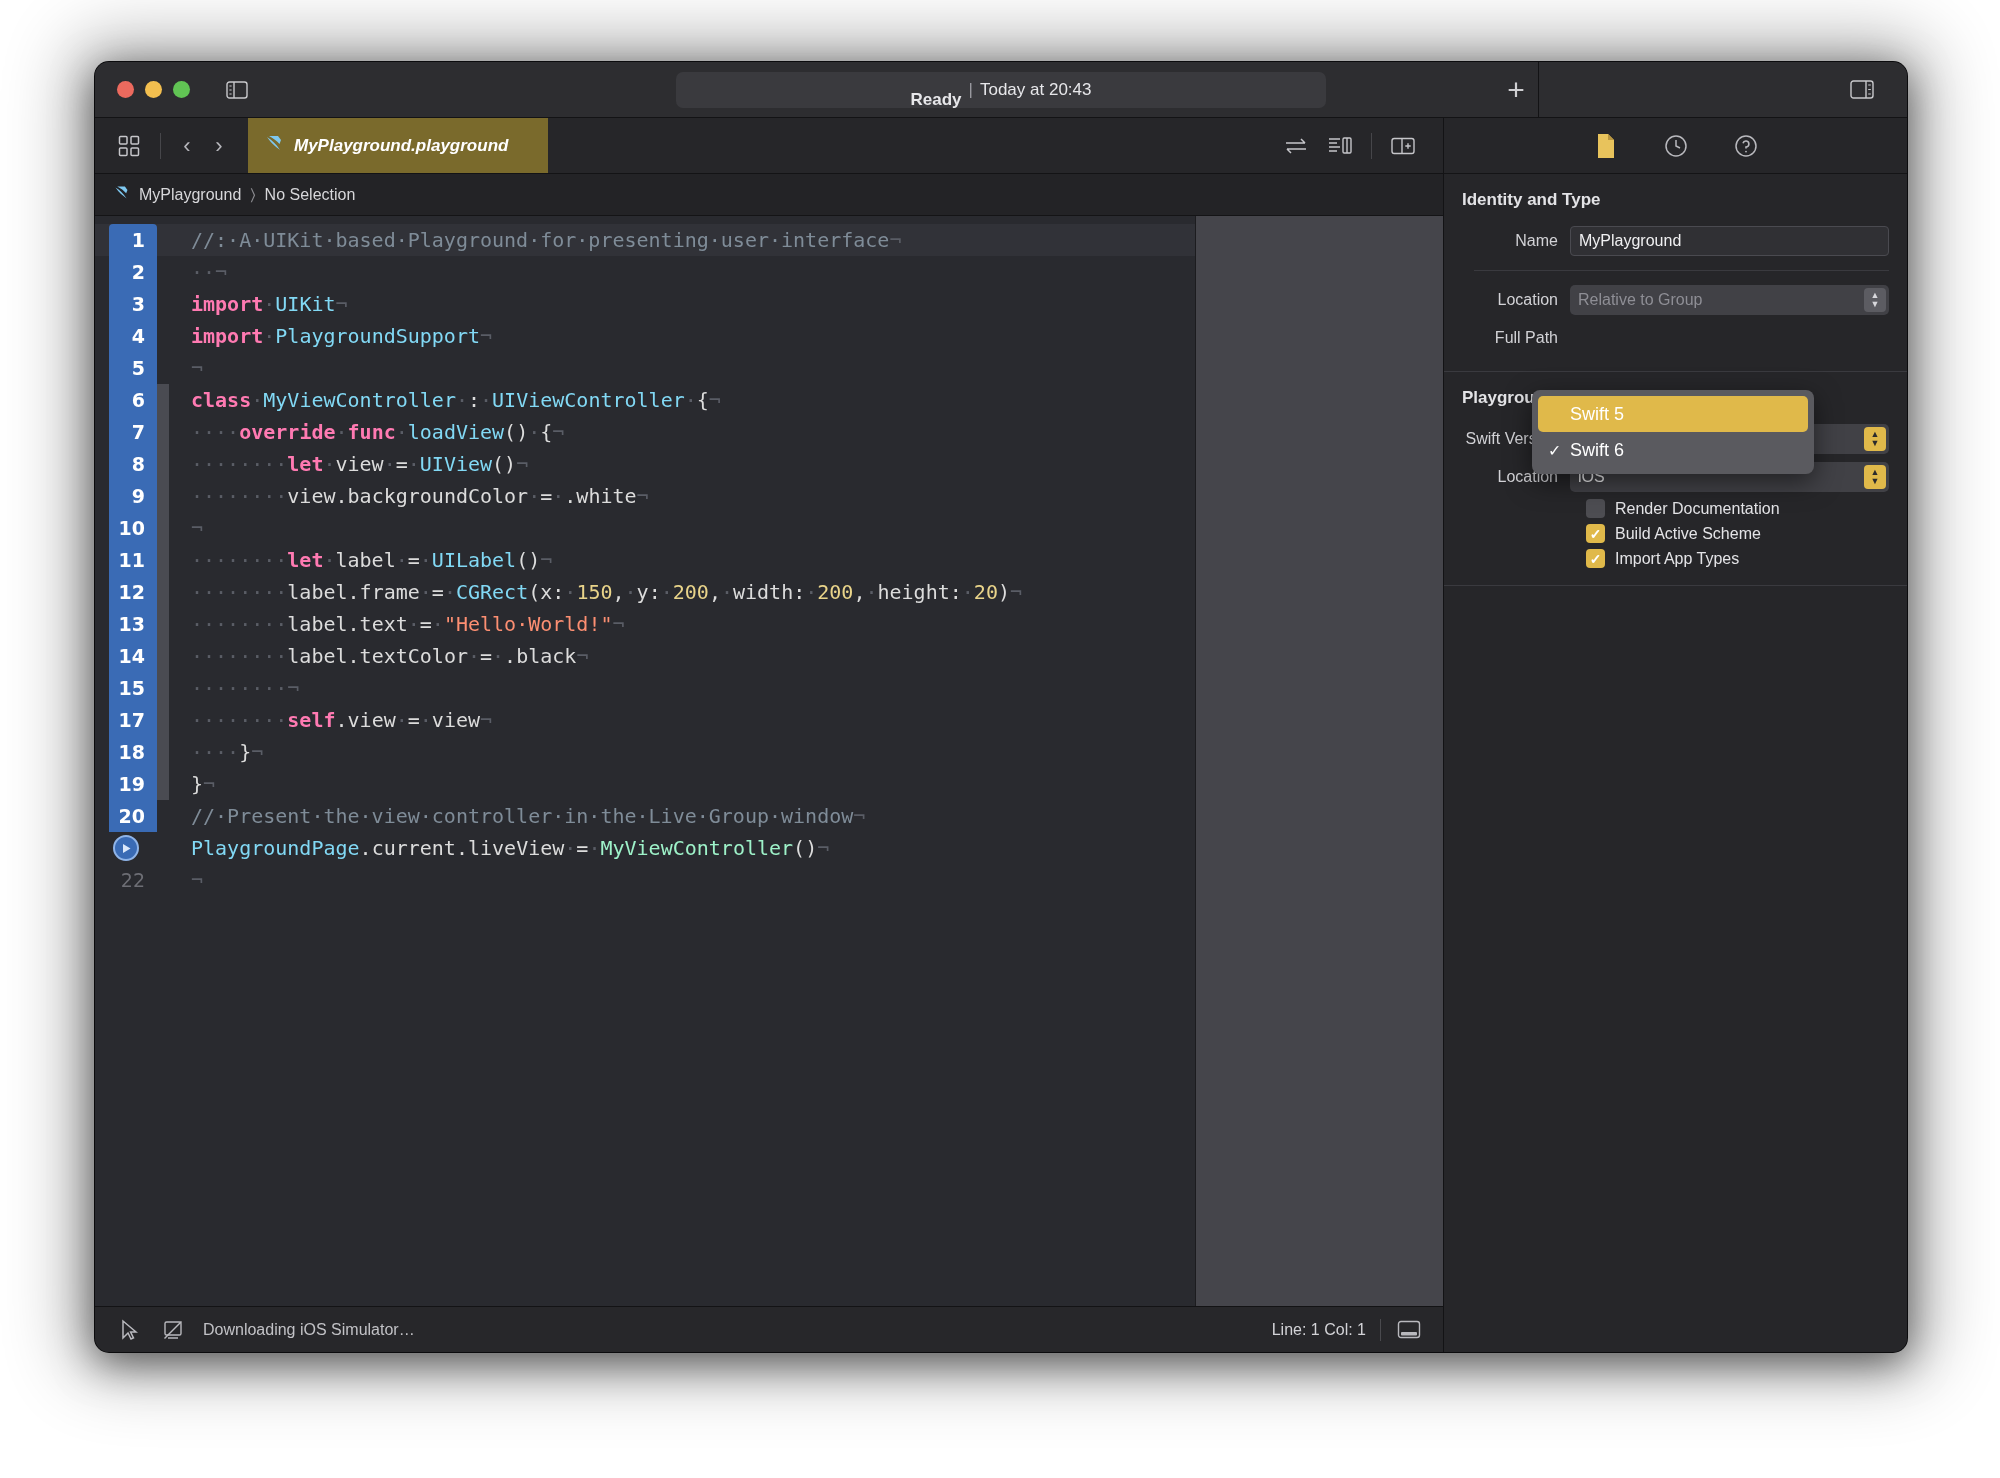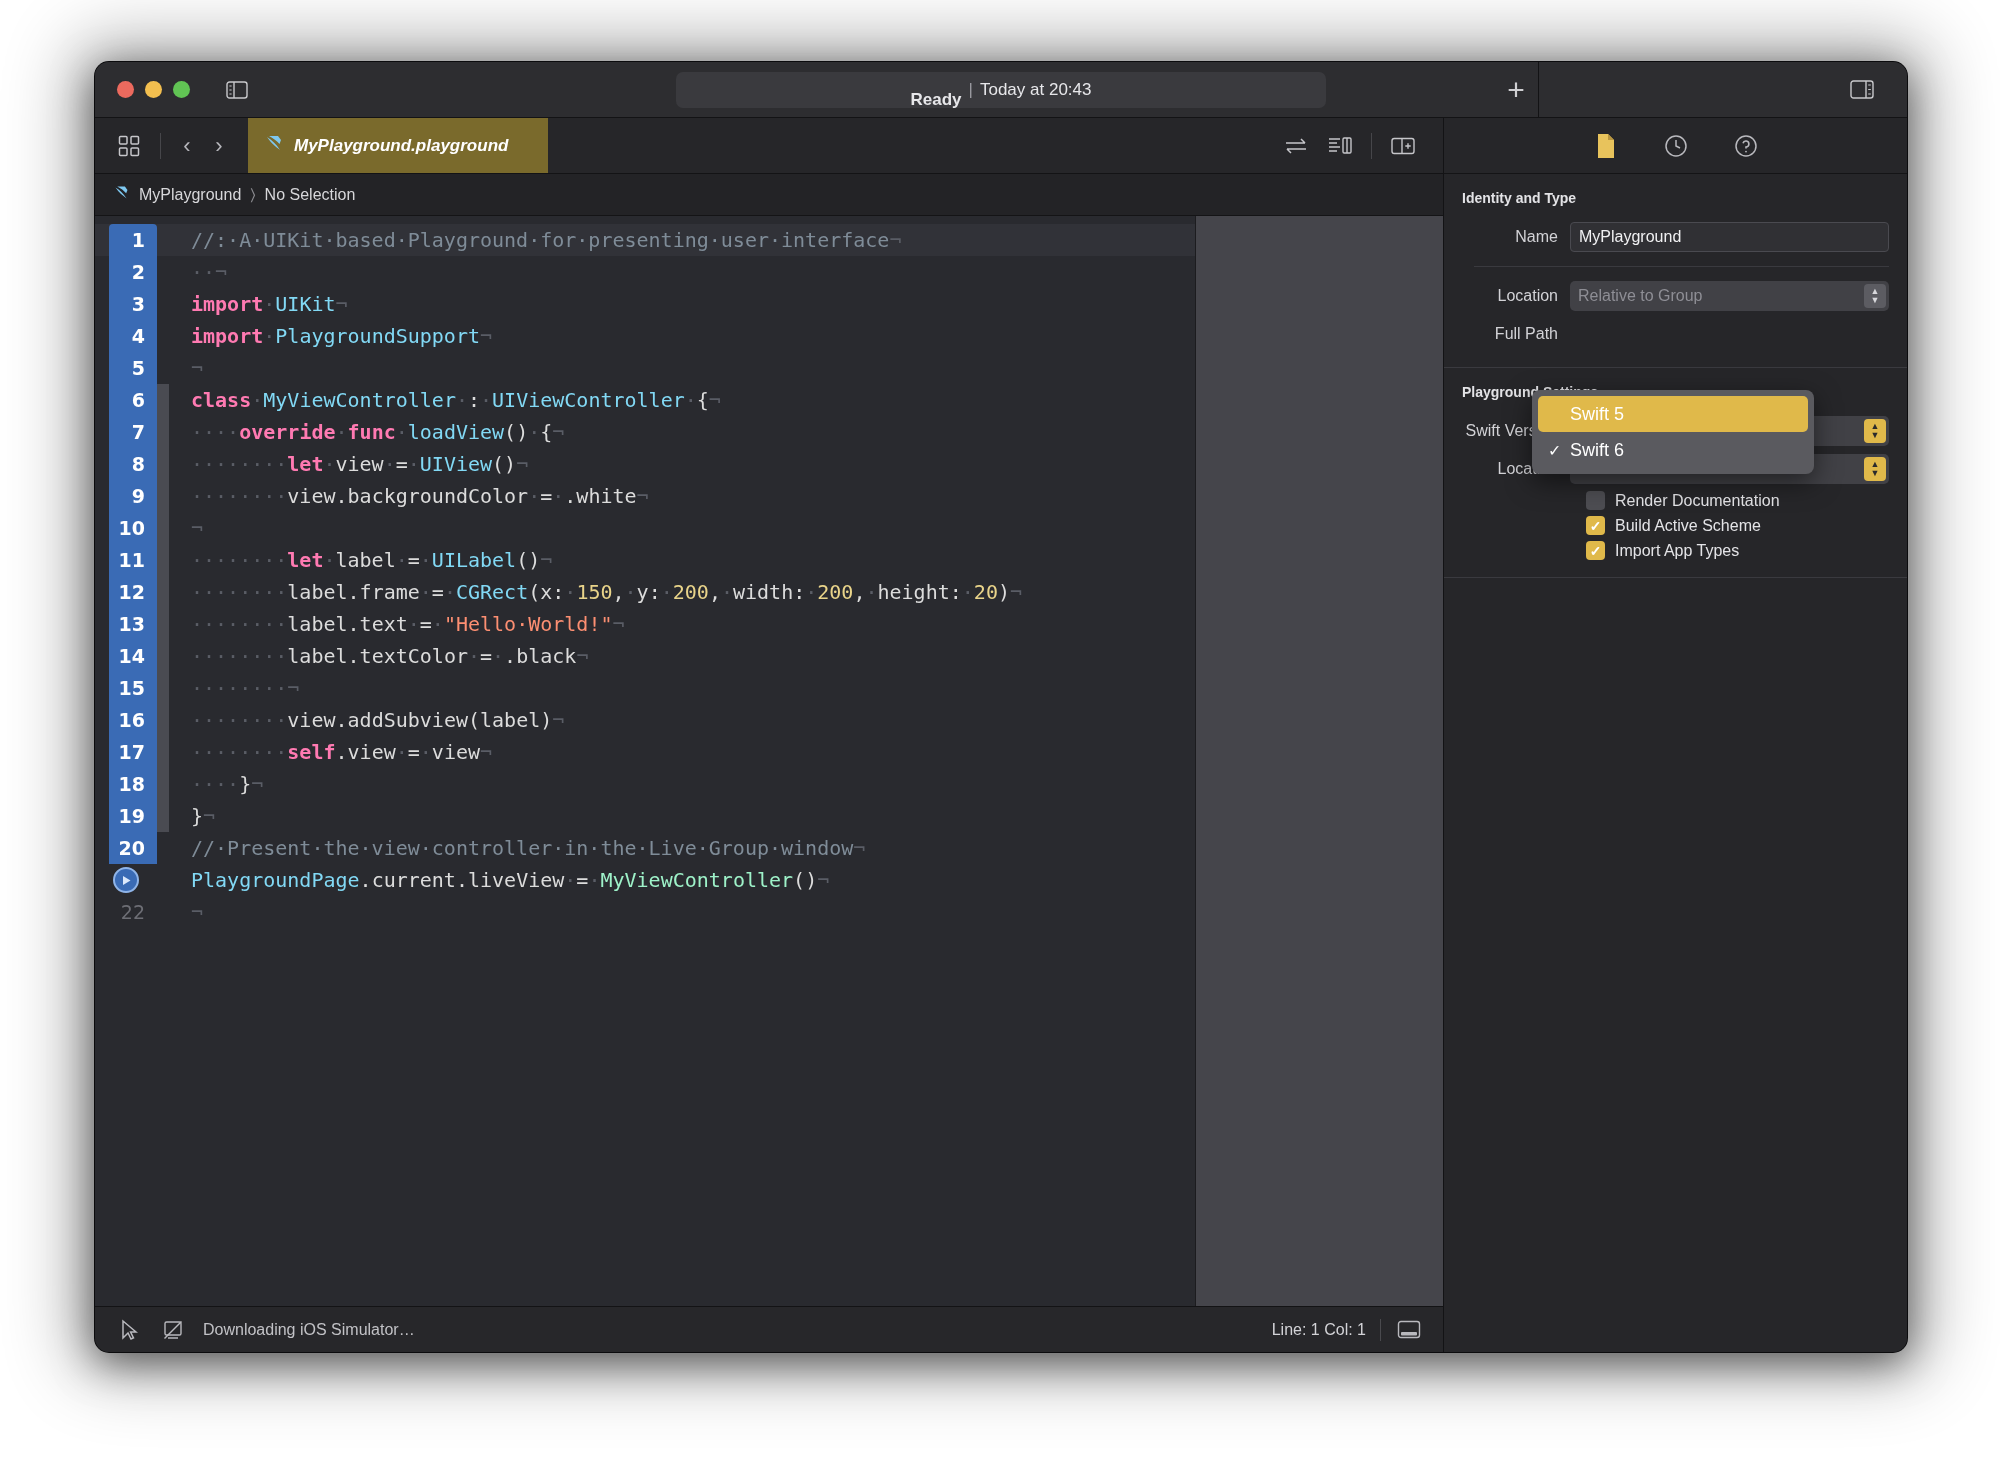--- a/index.html
+++ b/index.html
@@ -269,21 +269,21 @@
     border-bottom: 1px solid #141416;
     display: flex; align-items: center; justify-content: center;
     gap: 36px;
     flex: 0 0 auto;
   }
   .insp-tab { width: 34px; height: 30px; display:flex; align-items:center; justify-content:center; color:#b9b9be; }
   .insp-tab.sel { color: #e8c35c; }
 
   .insp-body { padding: 0; position: relative; flex: 1 1 auto; }
   .insp-section-title {
-    font-size: 14px; font-weight: bold; color: #e3e3e6;
+    font-size: 17px; font-weight: bold; color: #e3e3e6;
     padding: 16px 18px 12px 18px;
   }
   .row {
     display: flex; align-items: flex-start;
     padding: 4px 18px 4px 0;
     min-height: 36px;
   }
   .row-label {
     width: 126px;
     flex: 0 0 126px;
@@ -603,26 +603,20 @@
                   <div class="ctext"><span class="inv">········</span><span class="plain">label</span><span class="plain">.</span><span class="plain">textColor</span><span class="inv">·</span><span class="plain">=</span><span class="inv">·</span><span class="plain">.</span><span class="plain">black</span><span class="inv">¬</span></div>
                 </div>
                 <div class="cl">
                   <div class="gutsel"></div>
                   <div class="gutnum">15</div>
                   <div class="foldbar on"></div>
                   <div class="ctext"><span class="inv">········¬</span></div>
                 </div>
                 <div class="cl">
                   <div class="gutsel"></div>
-                  <div class="gutnum">16</div>
-                  <div class="foldbar on"></div>
-                  <div class="ctext"><span class="inv">········</span><span class="plain">view</span><span class="plain">.</span><span class="plain">addSubview</span><span class="plain">(</span><span class="plain">label</span><span class="plain">)</span><span class="inv">¬</span></div>
-                </div>
-                <div class="cl">
-                  <div class="gutsel"></div>
                   <div class="gutnum">17</div>
                   <div class="foldbar on"></div>
                   <div class="ctext"><span class="inv">········</span><span class="kw">self</span><span class="plain">.</span><span class="plain">view</span><span class="inv">·</span><span class="plain">=</span><span class="inv">·</span><span class="plain">view</span><span class="inv">¬</span></div>
                 </div>
                 <div class="cl">
                   <div class="gutsel"></div>
                   <div class="gutnum">18</div>
                   <div class="foldbar on"></div>
                   <div class="ctext"><span class="inv">····</span><span class="plain">}</span><span class="inv">¬</span></div>
                 </div>

